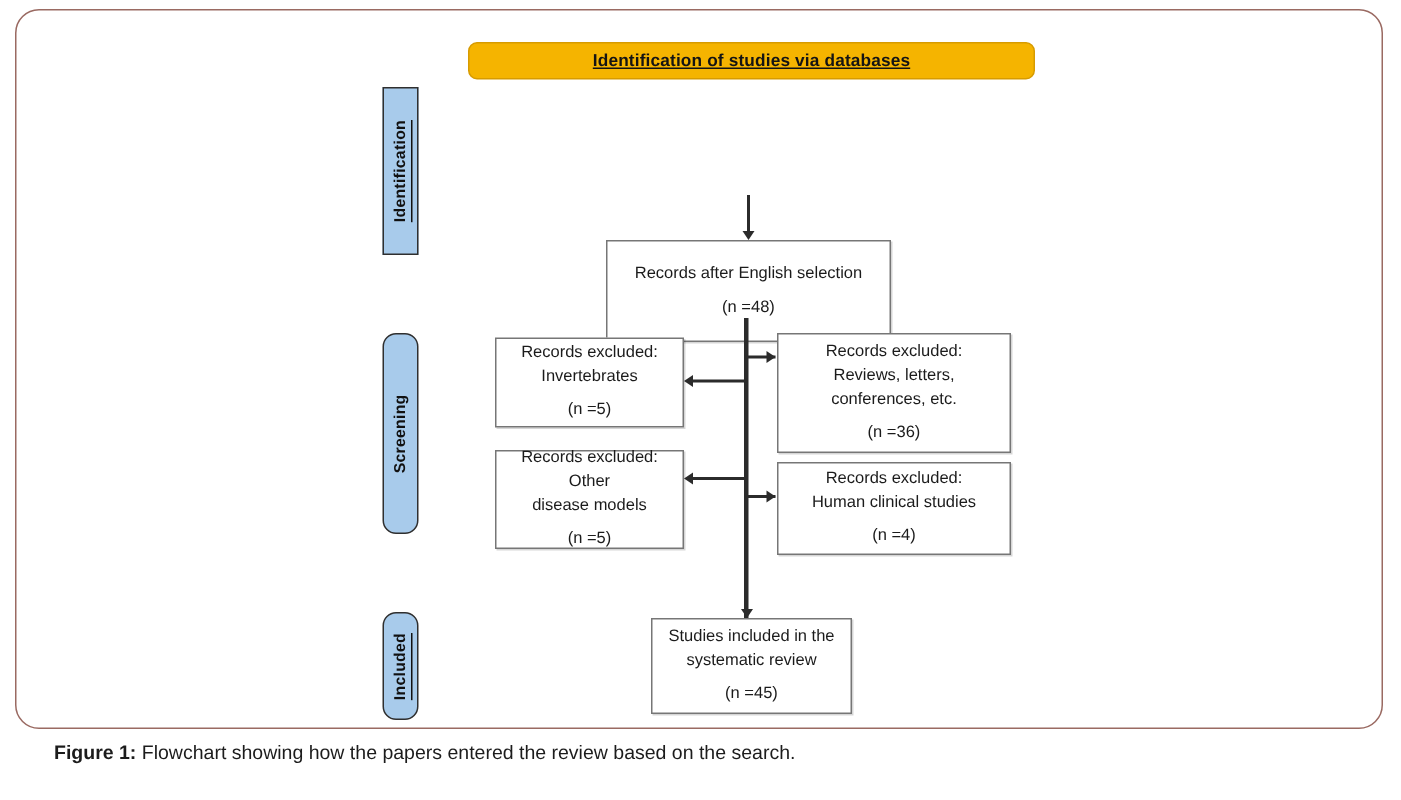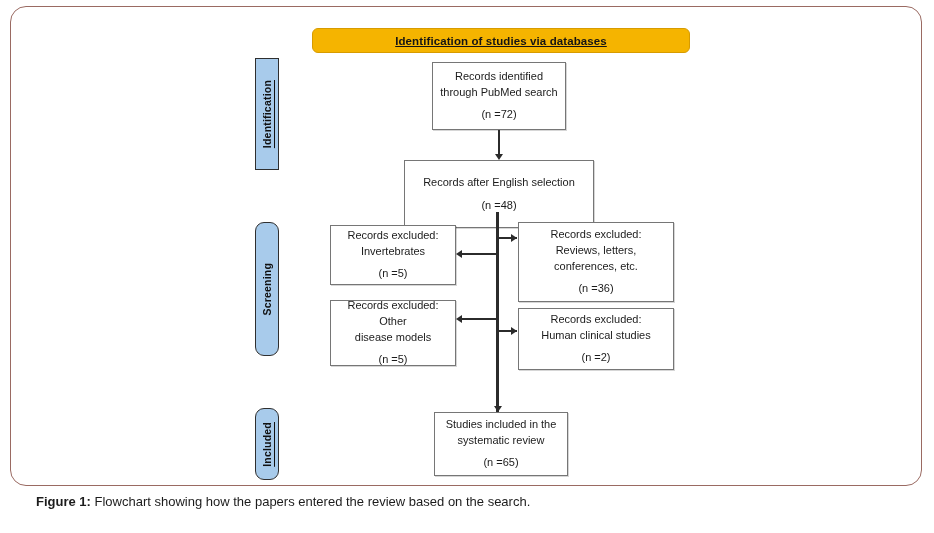--- a/index.html
+++ b/index.html
@@ -174,25 +174,20 @@
     </div>
 
     <div class="stage rounded" style="left:255px; top:222px; width:24px; height:134px;">
       <span class="stage-text">Screening</span>
     </div>
 
     <div class="stage rounded" style="left:255px; top:408px; width:24px; height:72px;">
       <span class="stage-text underlined">Included</span>
     </div>
 
-    <div class="node" style="left:432px; top:62px; width:134px; height:68px;">
-      <span class="title">Records identified
-through PubMed search</span>
-      <span class="count">(n =72)</span>
-    </div>
 
     <div class="conn vline" style="left:498px; top:130px; height:28px;"></div>
     <div class="arrow down" style="left:495px; top:154px;"></div>
 
     <div class="node" style="left:404px; top:160px; width:190px; height:68px;">
       <span class="title">Records after English selection</span>
       <span class="count">(n =48)</span>
     </div>
 
     <div class="conn vline thick" style="left:496px; top:212px; height:200px;"></div>
@@ -225,27 +220,27 @@
 
     <div class="node" style="left:330px; top:300px; width:126px; height:66px;">
       <span class="title">Records excluded: Other
 disease models</span>
       <span class="count">(n =5)</span>
     </div>
 
     <div class="node" style="left:518px; top:308px; width:156px; height:62px;">
       <span class="title">Records excluded:
 Human clinical studies</span>
-      <span class="count">(n =2)</span>
+      <span class="count">(n =4)</span>
     </div>
 
     <div class="node" style="left:434px; top:412px; width:134px; height:64px;">
       <span class="title">Studies included in the
 systematic review</span>
-      <span class="count">(n =65)</span>
+      <span class="count">(n =45)</span>
     </div>
 
   </div>
 
   <div class="caption">
     <b>Figure 1:</b><span> Flowchart showing how the papers entered the review based on the search.</span>
   </div>
 
 </div>
 

